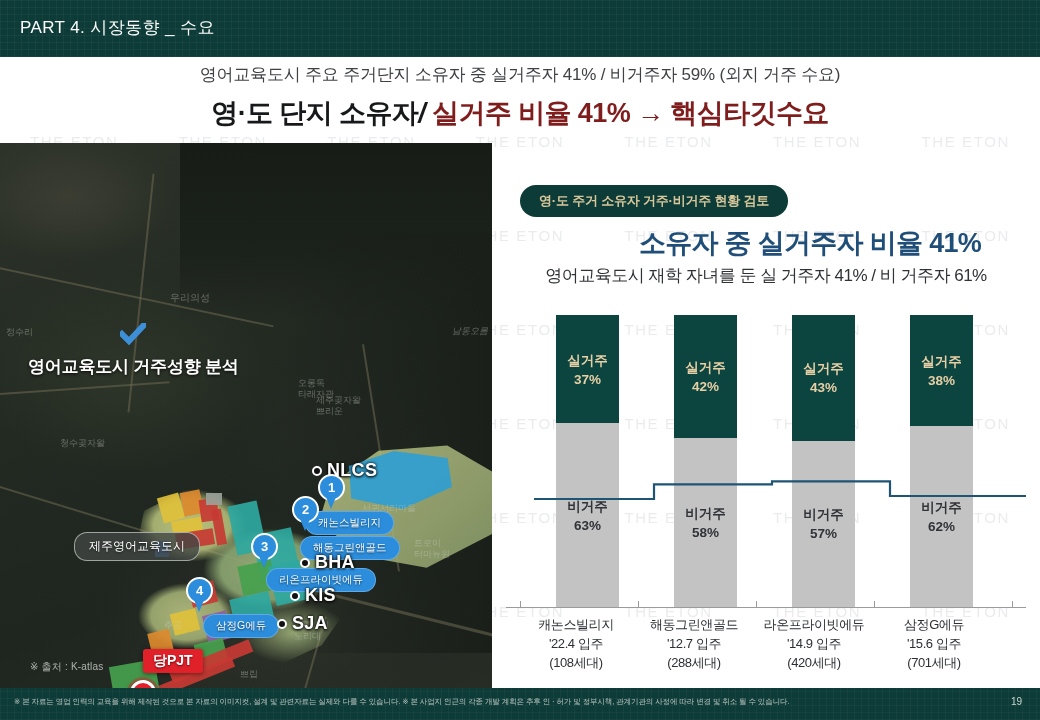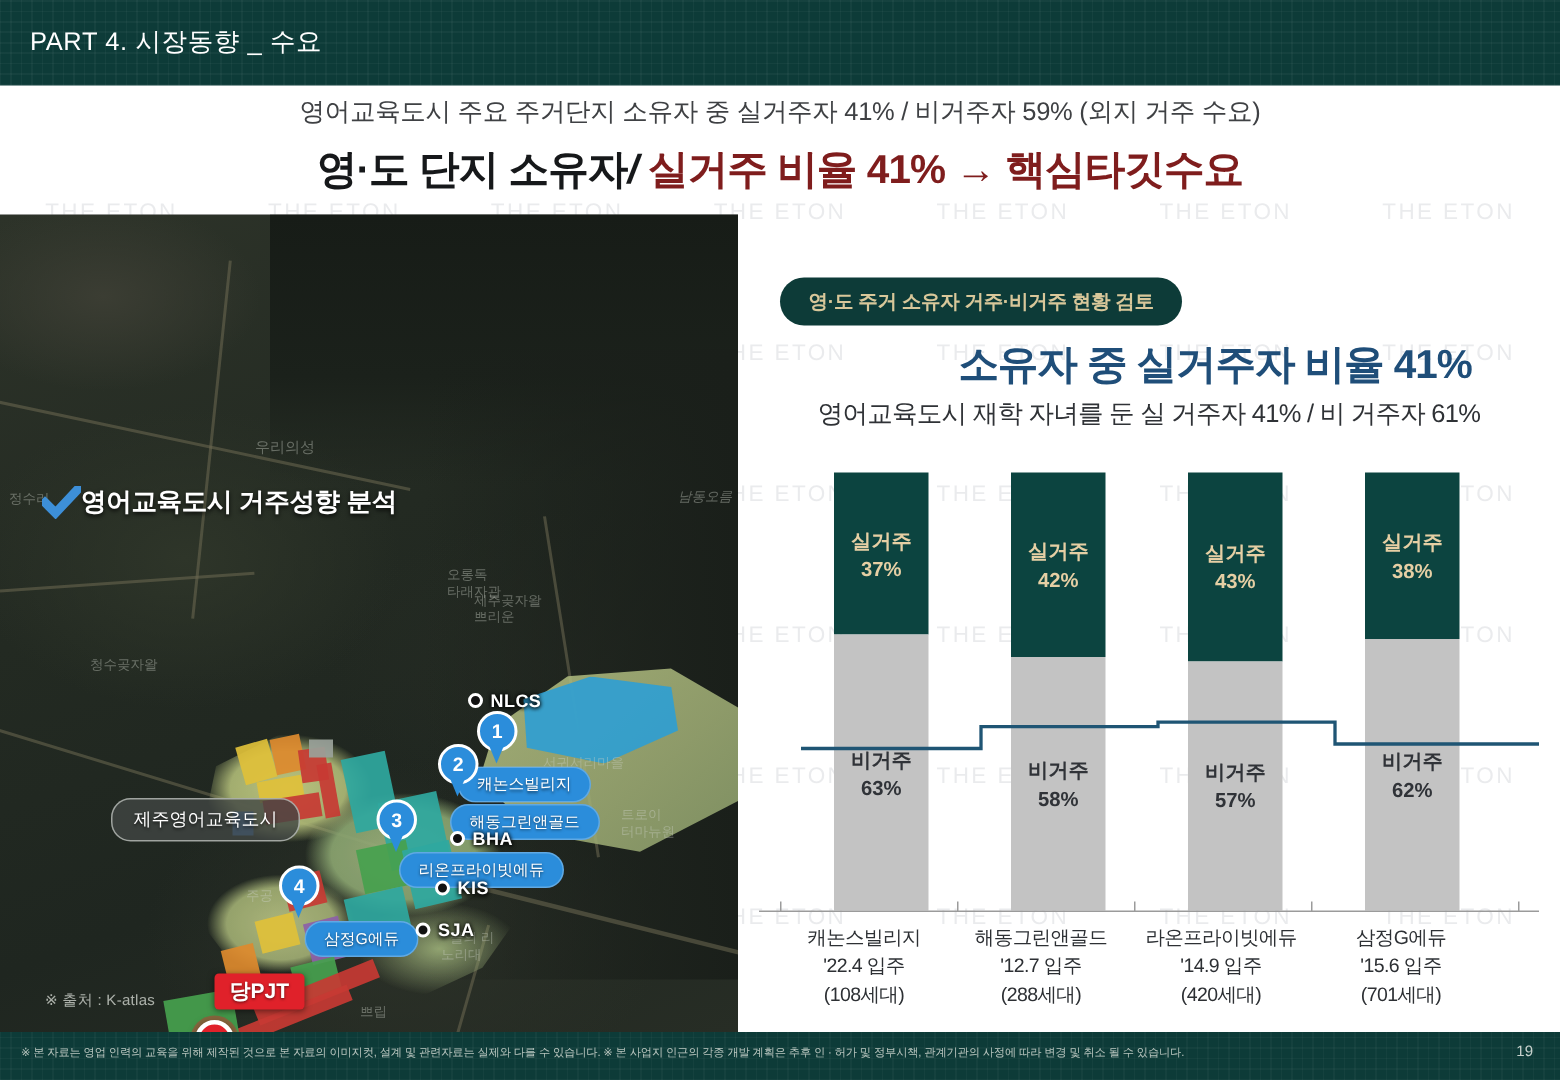--- a/index.html
+++ b/index.html
@@ -86,21 +86,21 @@
   #headline .hl-accent { color: #7f1d1d; }
   #headline .hl-italic { font-style: italic; }
 
   
   #map-panel {
     position: absolute;
     left: 0; top: 143px;
     width: 492px; height: 545px;
     overflow: hidden;
     z-index: 3;
-    background: #737373;
+    background: #0c4a6e;
   }
   .map-base {
     position: absolute; inset: 0;
     background:
       radial-gradient(ellipse 150px 90px at 14% 10%, #3b3d33 0%, transparent 70%),
       radial-gradient(ellipse 180px 120px at 70% 8%, #2a3329 0%, transparent 70%),
       radial-gradient(ellipse 200px 140px at 25% 42%, #2e3529 0%, transparent 72%),
       radial-gradient(ellipse 260px 150px at 82% 55%, #262c24 0%, transparent 72%),
       radial-gradient(ellipse 240px 160px at 55% 88%, #2c3128 0%, transparent 72%),
       linear-gradient(160deg, #2d3329 0%, #232a22 40%, #1f2620 70%, #272d25 100%);
@@ -160,22 +160,23 @@
     color: rgba(205,210,200,0.40);
     font-size: 9px;
     white-space: nowrap;
   }
   .map-faint.lg { font-size: 10px; }
 
   
   #map-overlay-title {
     position: absolute;
     left: 28px; top: 180px;
-    display: flex; align-items: flex-end; 
+    display: flex; align-items: center; gap: 10px;
     z-index: 5;
+    flex-direction: column;
   }
   #map-check-icon { display: block; }
   #map-overlay-label {
     font-size: 17px; font-weight: bold; color: #ffffff;
     letter-spacing: -0.2px;
     text-shadow: 0 1px 3px rgba(0,0,0,0.85);
   }
 
   
   .map-pill {
@@ -209,21 +210,21 @@
   .school-dot {
     position: absolute; z-index: 5;
     display: flex; align-items: center; gap: 5px;
   }
   .school-dot .dot {
     width: 10px; height: 10px; border-radius: 50%;
     background: #111; border: 2px solid #ffffff;
     flex: none;
   }
   .school-dot .nm {
-    font-size: 12px; font-weight: bold; color: #ffffff;
+    font-size: 18px; font-weight: bold; color: #ffffff;
     text-shadow: 0 0 3px #000, 0 1px 3px #000;
     letter-spacing: 0.3px;
   }
 
   .num-pin {
     position: absolute; z-index: 5;
     width: 27px; height: 35px;
   }
   .num-pin .body {
     position: absolute; left: 0; top: 0;
@@ -447,21 +448,21 @@
     <div class="map-faint lg" style="left:170px; top:148px;">우리의성</div>
     <div class="map-faint" style="left:452px; top:182px;font-style:italic;">남동오름</div>
     <div class="map-faint" style="left:298px; top:235px; line-height:11px;">오롱독<br>타래자관</div>
     <div class="map-faint" style="left:316px; top:252px; line-height:11px;">제주곶자왈<br>쁘리운</div>
     <div class="map-faint" style="left:60px; top:294px;">청수곶자왈</div>
     <div class="map-faint" style="left:6px; top:183px;">정수리</div>
     <div class="map-faint" style="left:362px; top:360px; line-height:11px;">서귀서리마을<br>곶곶길</div>
     <div class="map-faint" style="left:414px; top:395px; line-height:11px;">트로이<br>터마뉴원</div>
     <div class="map-faint" style="left:300px; top:476px;">골의 리</div>
     <div class="map-faint" style="left:294px; top:487px;">노리대</div>
-    <div class="map-faint" style="left:164px; top:448px;">주공</div>
+    <div class="map-faint" style="left:164px; top:476px;">주공</div>
     <div class="map-faint" style="left:218px; top:525px;margin-left:22px;">쁘립</div>
 
     <div id="map-overlay-title">
       <svg id="map-check-icon" width="26" height="22" viewBox="0 0 26 22">
         <path d="M2 11 L9 18 L24 2" stroke="#3d8fd8" stroke-width="6" fill="none" stroke-linecap="square"></path>
       </svg>
       <span id="map-overlay-label">영어교육도시 거주성향 분석</span>
     </div>
 
     <div class="map-pill pill-grey" style="left:74px; top:389px;">제주영어교육도시</div>

